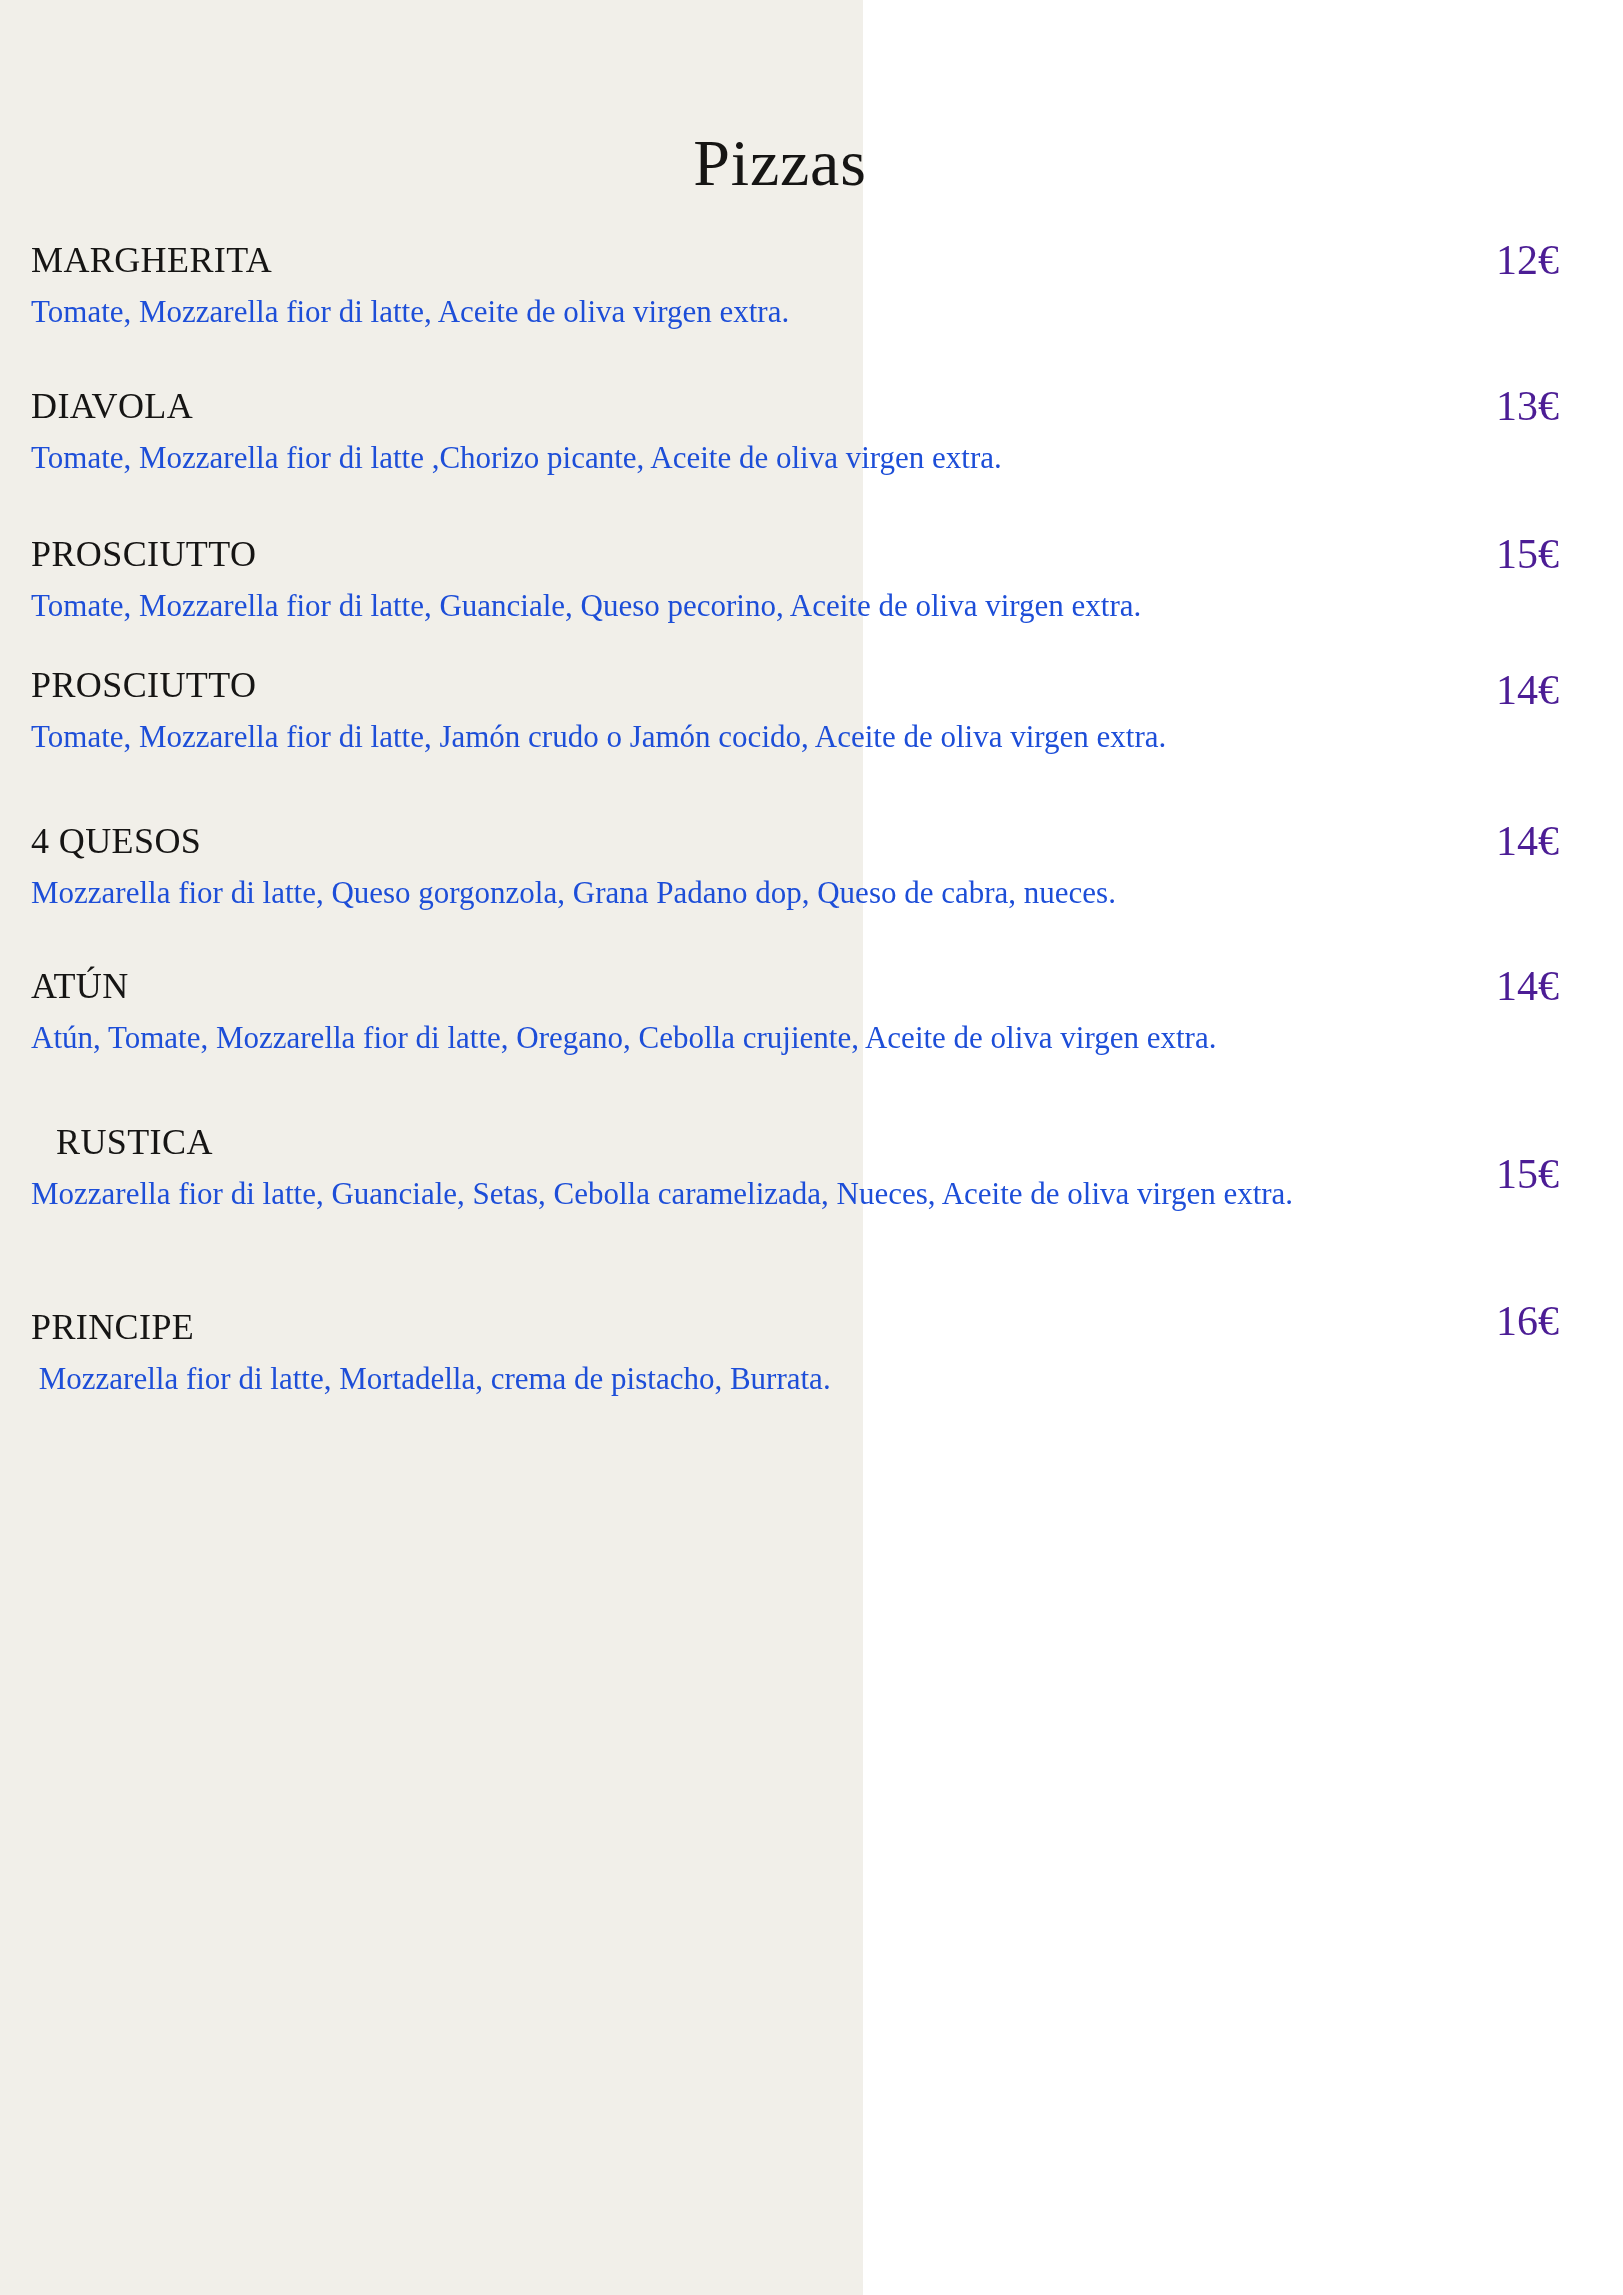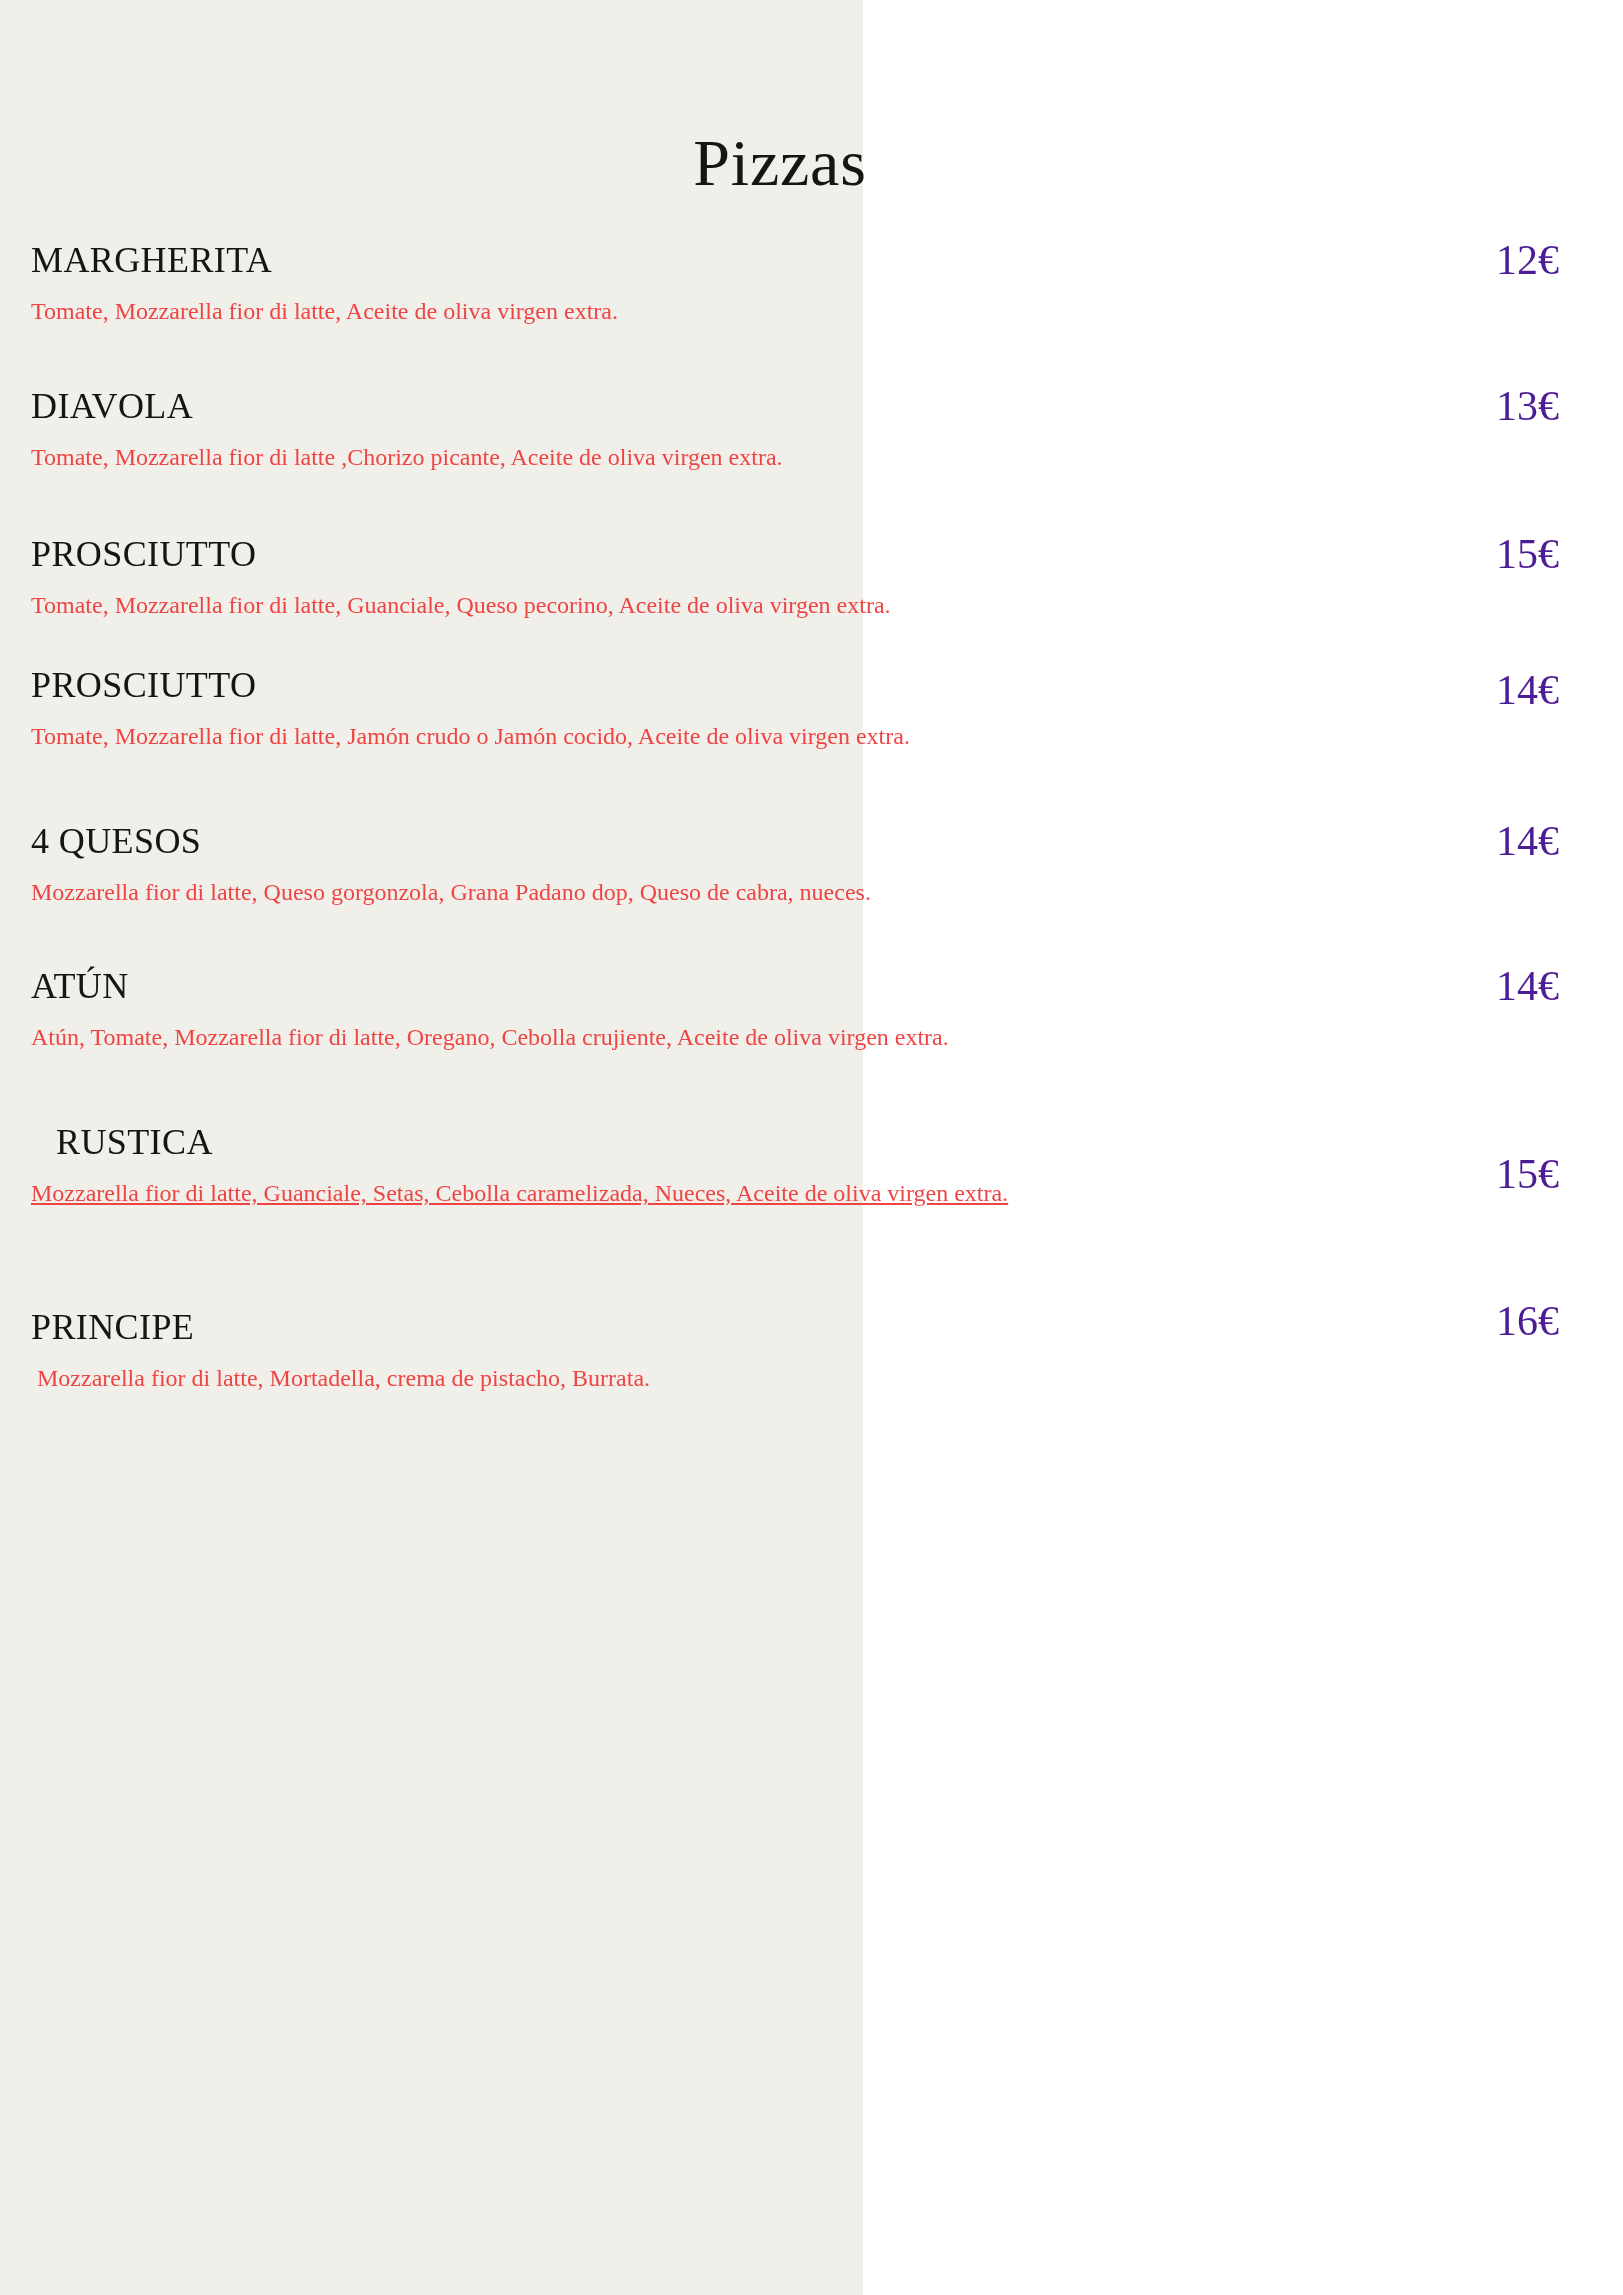--- a/index.html
+++ b/index.html
@@ -62,27 +62,27 @@
     font-weight: 400;
     letter-spacing: 0.4px;
     white-space: pre-wrap;
     color: #161514;
   }
   
   .menu-item:nth-child(7) .item-name { padding-left: 25px; }
 
   .item-description {
     margin-top: 4.2px;
-    font-size: 24px;
+    font-size: 31px;
     line-height: 53px;
     font-weight: 400;
     white-space: pre-wrap;
-    color: #ef4444;
+    color: #1d4ed8;
   }
-  .menu-item:nth-child(7) .item-description { max-width: 1353px; text-decoration: underline; }
+  .menu-item:nth-child(7) .item-description { max-width: 1353px; }
 
   .item-price {
     position: absolute;
     left: 1465px;
     top: -1.7px;
     font-size: 42px;
     line-height: 44px;
     font-weight: 400;
     white-space: nowrap;
     color: #4c1d95;

